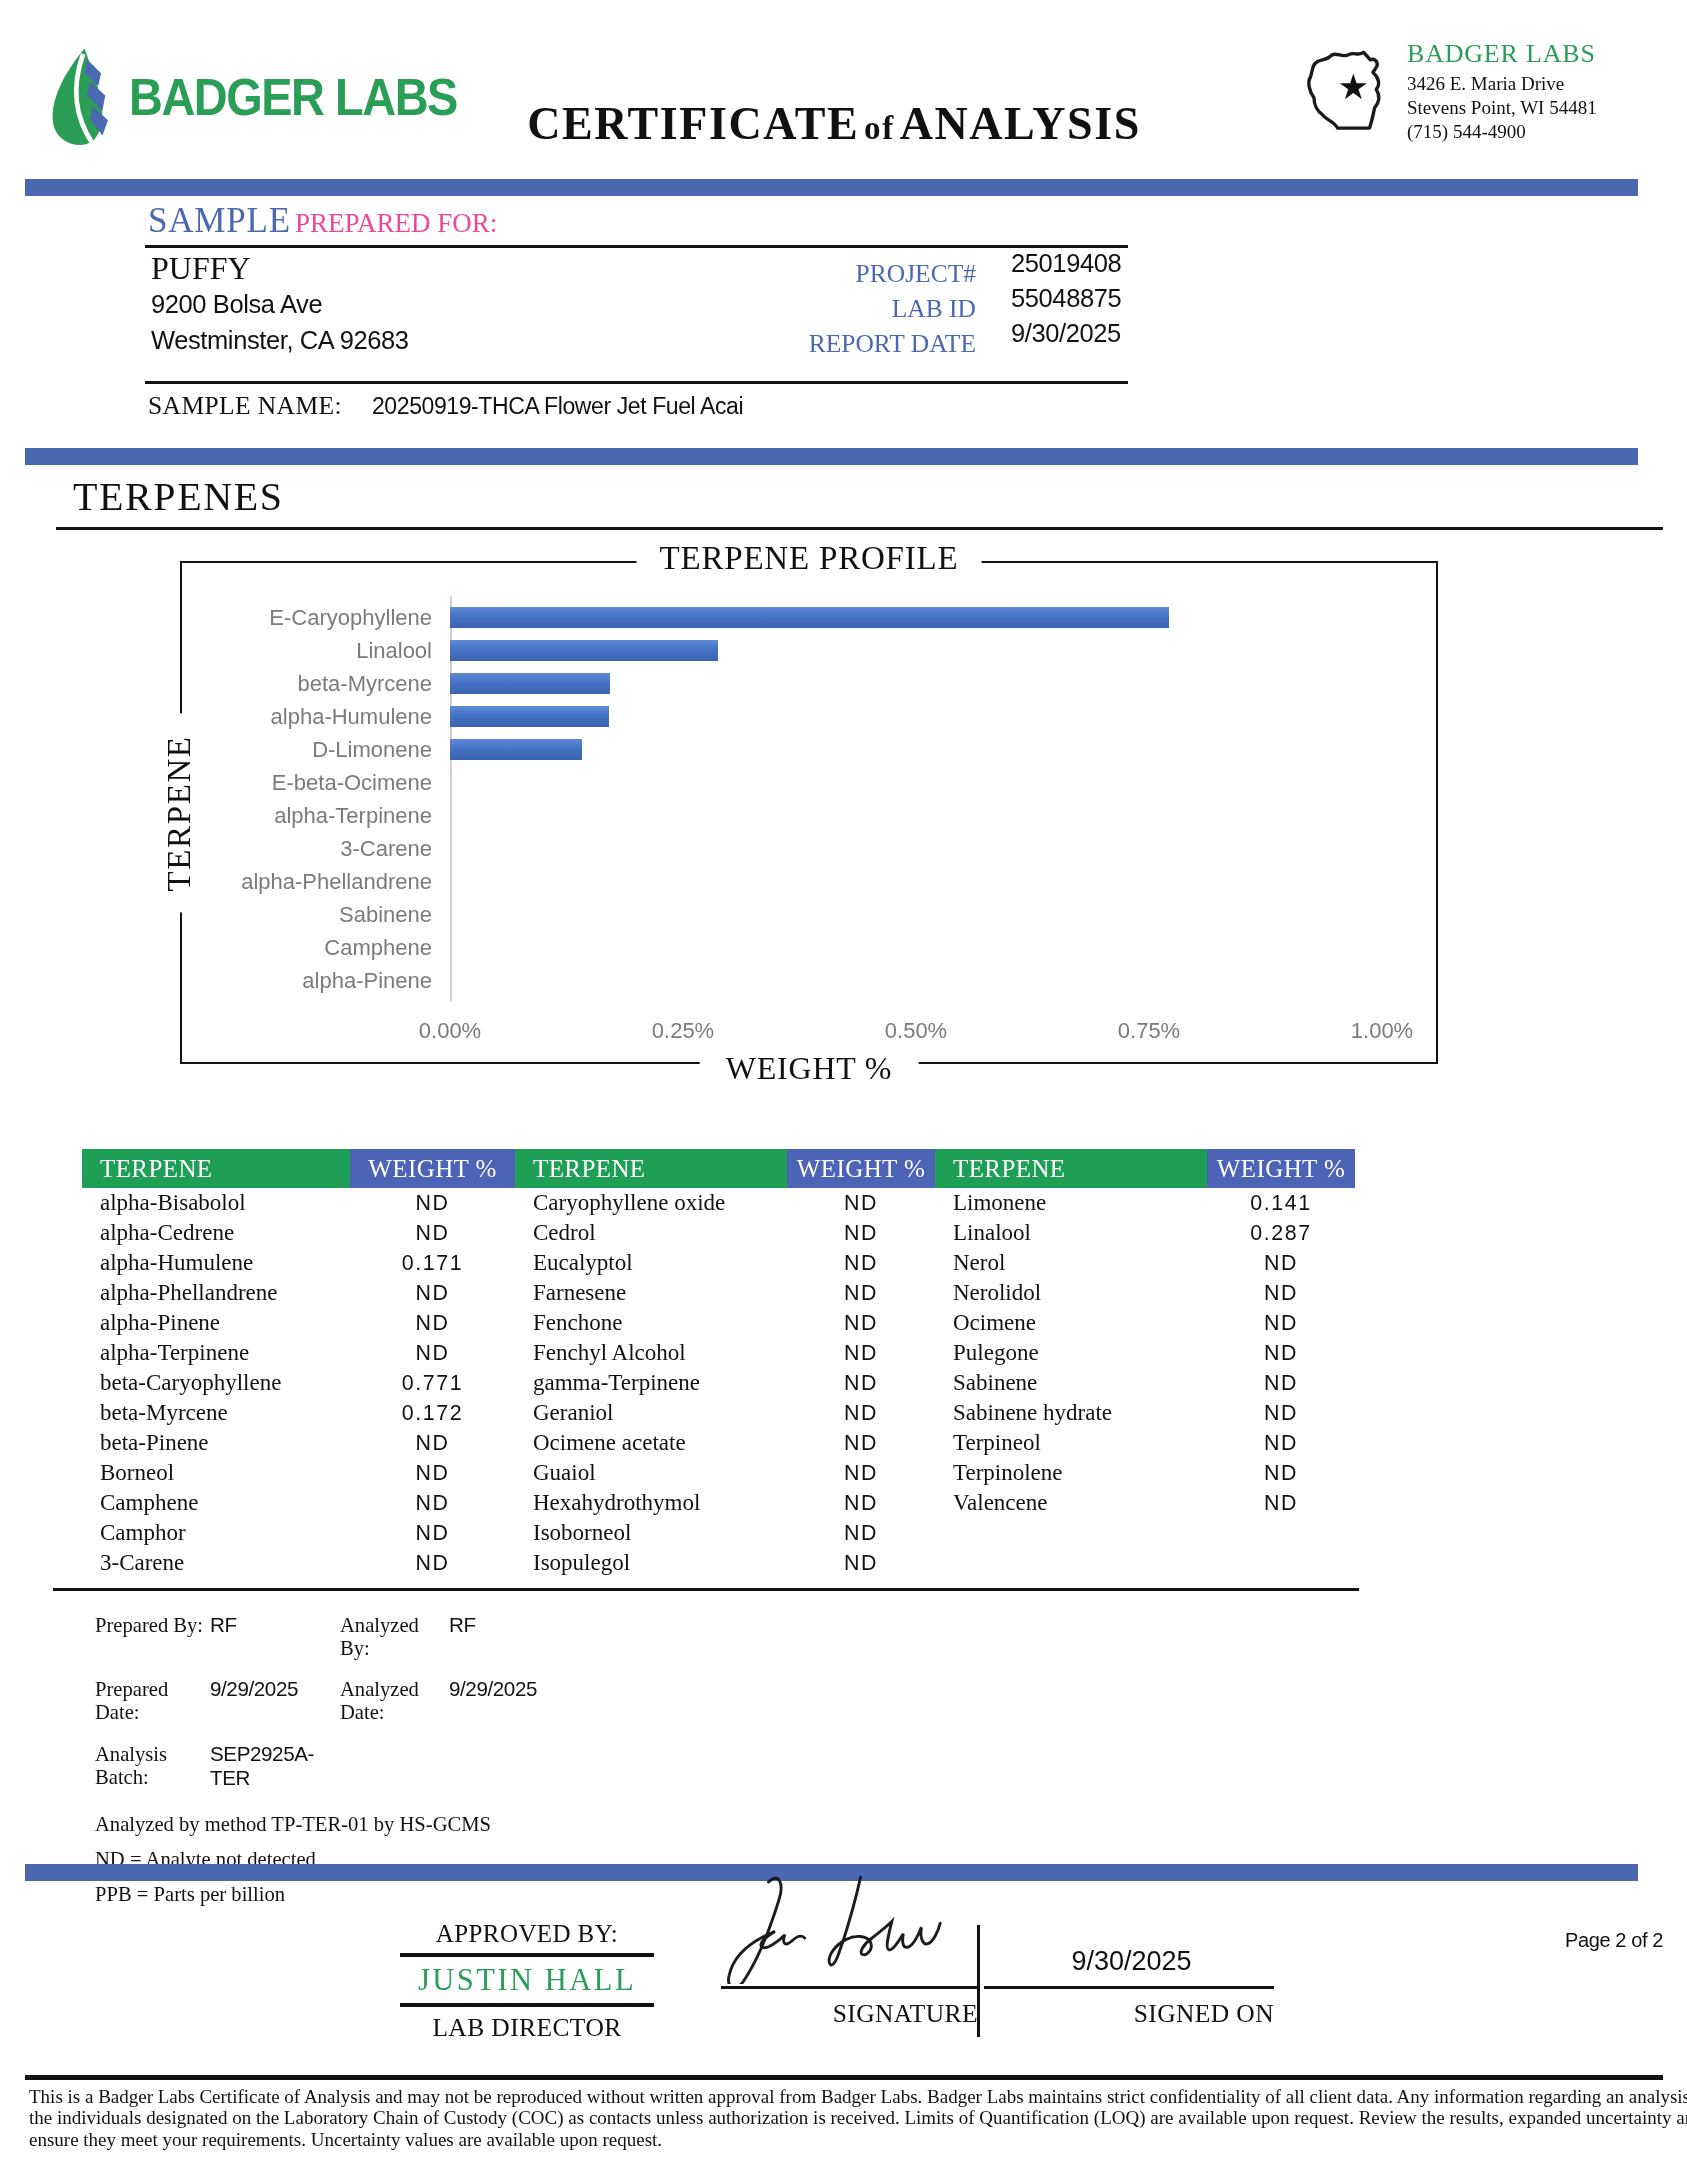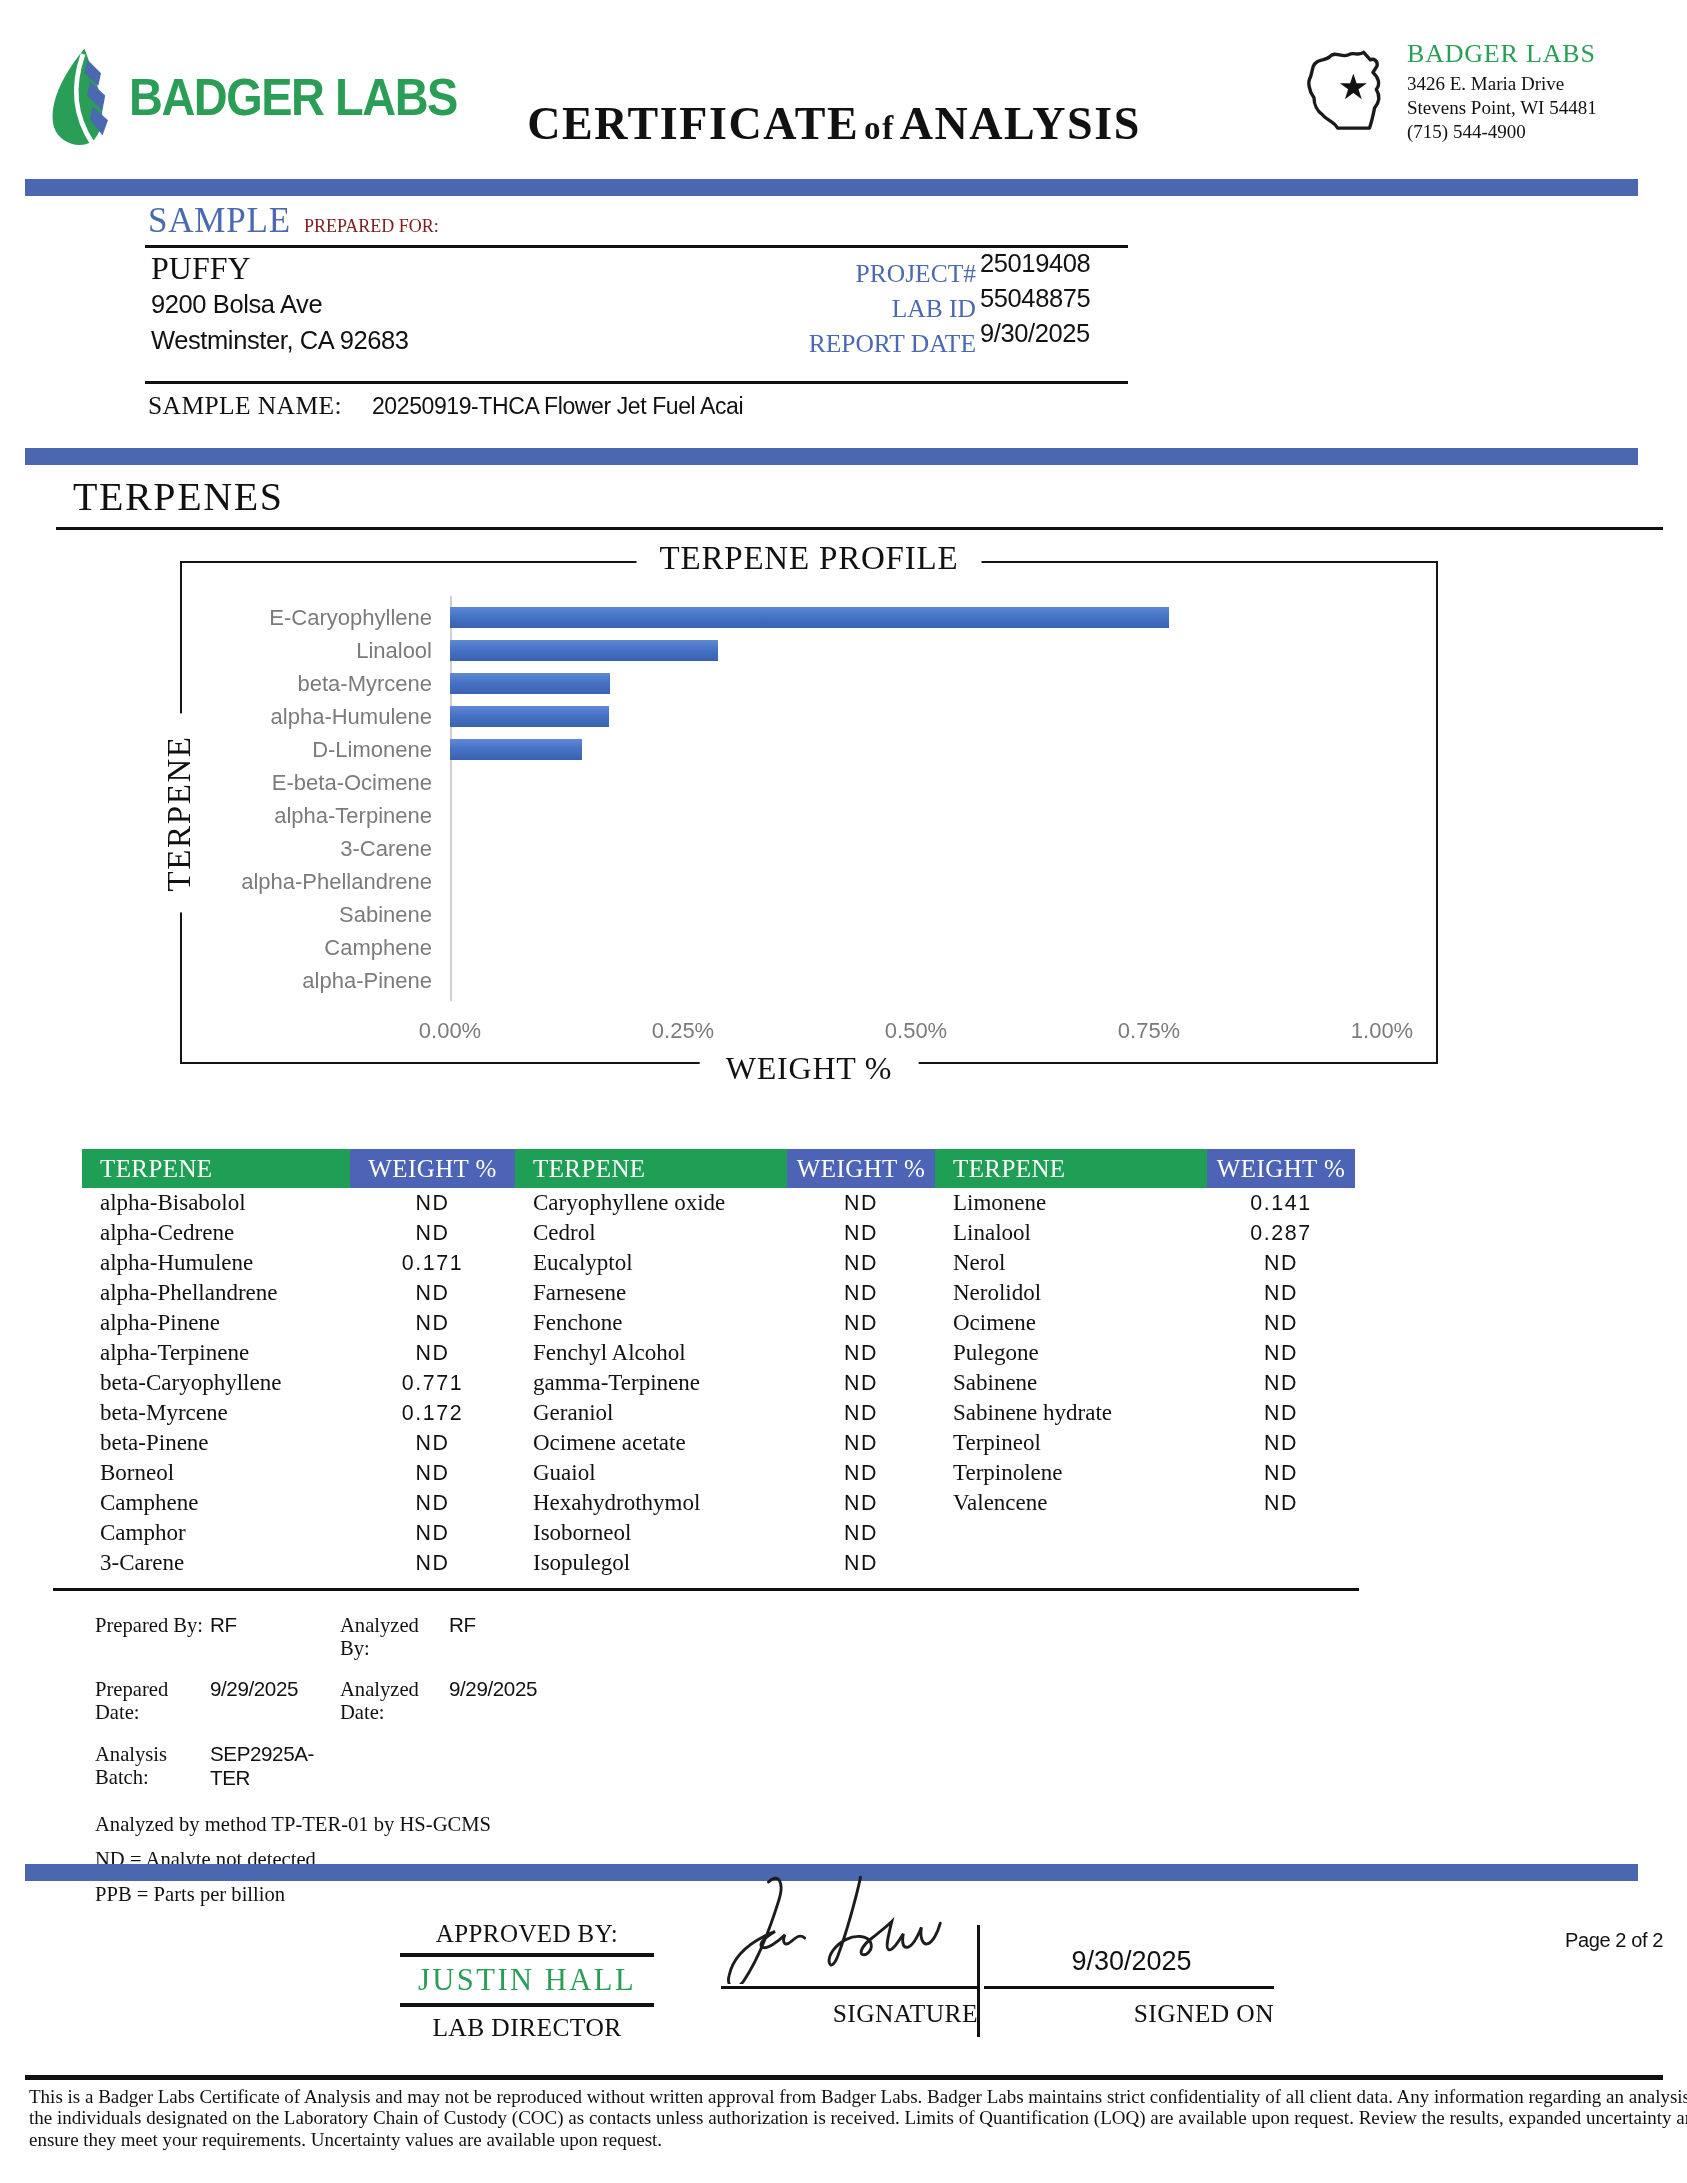--- a/index.html
+++ b/index.html
@@ -19,28 +19,28 @@
   .wi-map{left:1298px;top:38px;}
   .lab-info{left:1407px;top:41px;line-height:1;}
   .lab-info .lab-name{color:#2a9d56;font-size:26px;letter-spacing:0.8px;margin-bottom:6.6px;}
   .lab-info .lab-line{font-size:19px;margin-bottom:5px;}
 
   .bar{left:25px;width:1613px;height:16.5px;background:#4a67b0;}
 
   
   .report-head{left:148px;top:201px;white-space:nowrap;}
   .report-word{color:#4a69b1;font-size:35px;letter-spacing:0.8px;}
-  .prepared-word{color:#7f1d1d;font-size:18px;margin-left:13px;}
+  .prepared-word{color:#ec4899;font-size:27px;margin-left:4px;}
   .rule{background:#111;}
   .client-name{left:151px;top:250px;font-weight:normal;font-size:32px;}
   .client-line{font-family:"Liberation Sans",sans-serif;font-size:25.5px;letter-spacing:-0.4px;}
   .meta{left:511px;top:246px;width:618px;}
   .meta-row{display:flex;height:35px;align-items:center;}
   .meta-label{width:465px;text-align:right;color:#4a69b1;font-size:25.5px;margin-top:20px;}
-  .meta-value{margin-left:4px;font-family:"Liberation Sans",sans-serif;font-size:25.5px;letter-spacing:-0.4px;}
+  .meta-value{margin-left:35px;font-family:"Liberation Sans",sans-serif;font-size:25.5px;letter-spacing:-0.4px;}
   .sample-row{left:148px;top:391px;display:flex;align-items:baseline;}
   .sample-label{font-size:25.5px;letter-spacing:0.4px;}
   .sample-value{font-family:Liberation Sans, sans-serif;font-size:23px;margin-left:30px;letter-spacing:-0.4px;}
 
   
   .sec-title{left:73px;top:473px;font-size:40px;letter-spacing:1.6px;}
 
   .chart-box{left:180px;top:561px;width:1254px;height:499px;border:2.5px solid #141414;}
   .chart-title{position:absolute;top:-23px;left:50%;transform:translateX(-50%);
     background:#fff;padding:0 23px;font-size:33px;letter-spacing:0.8px;white-space:nowrap;}

